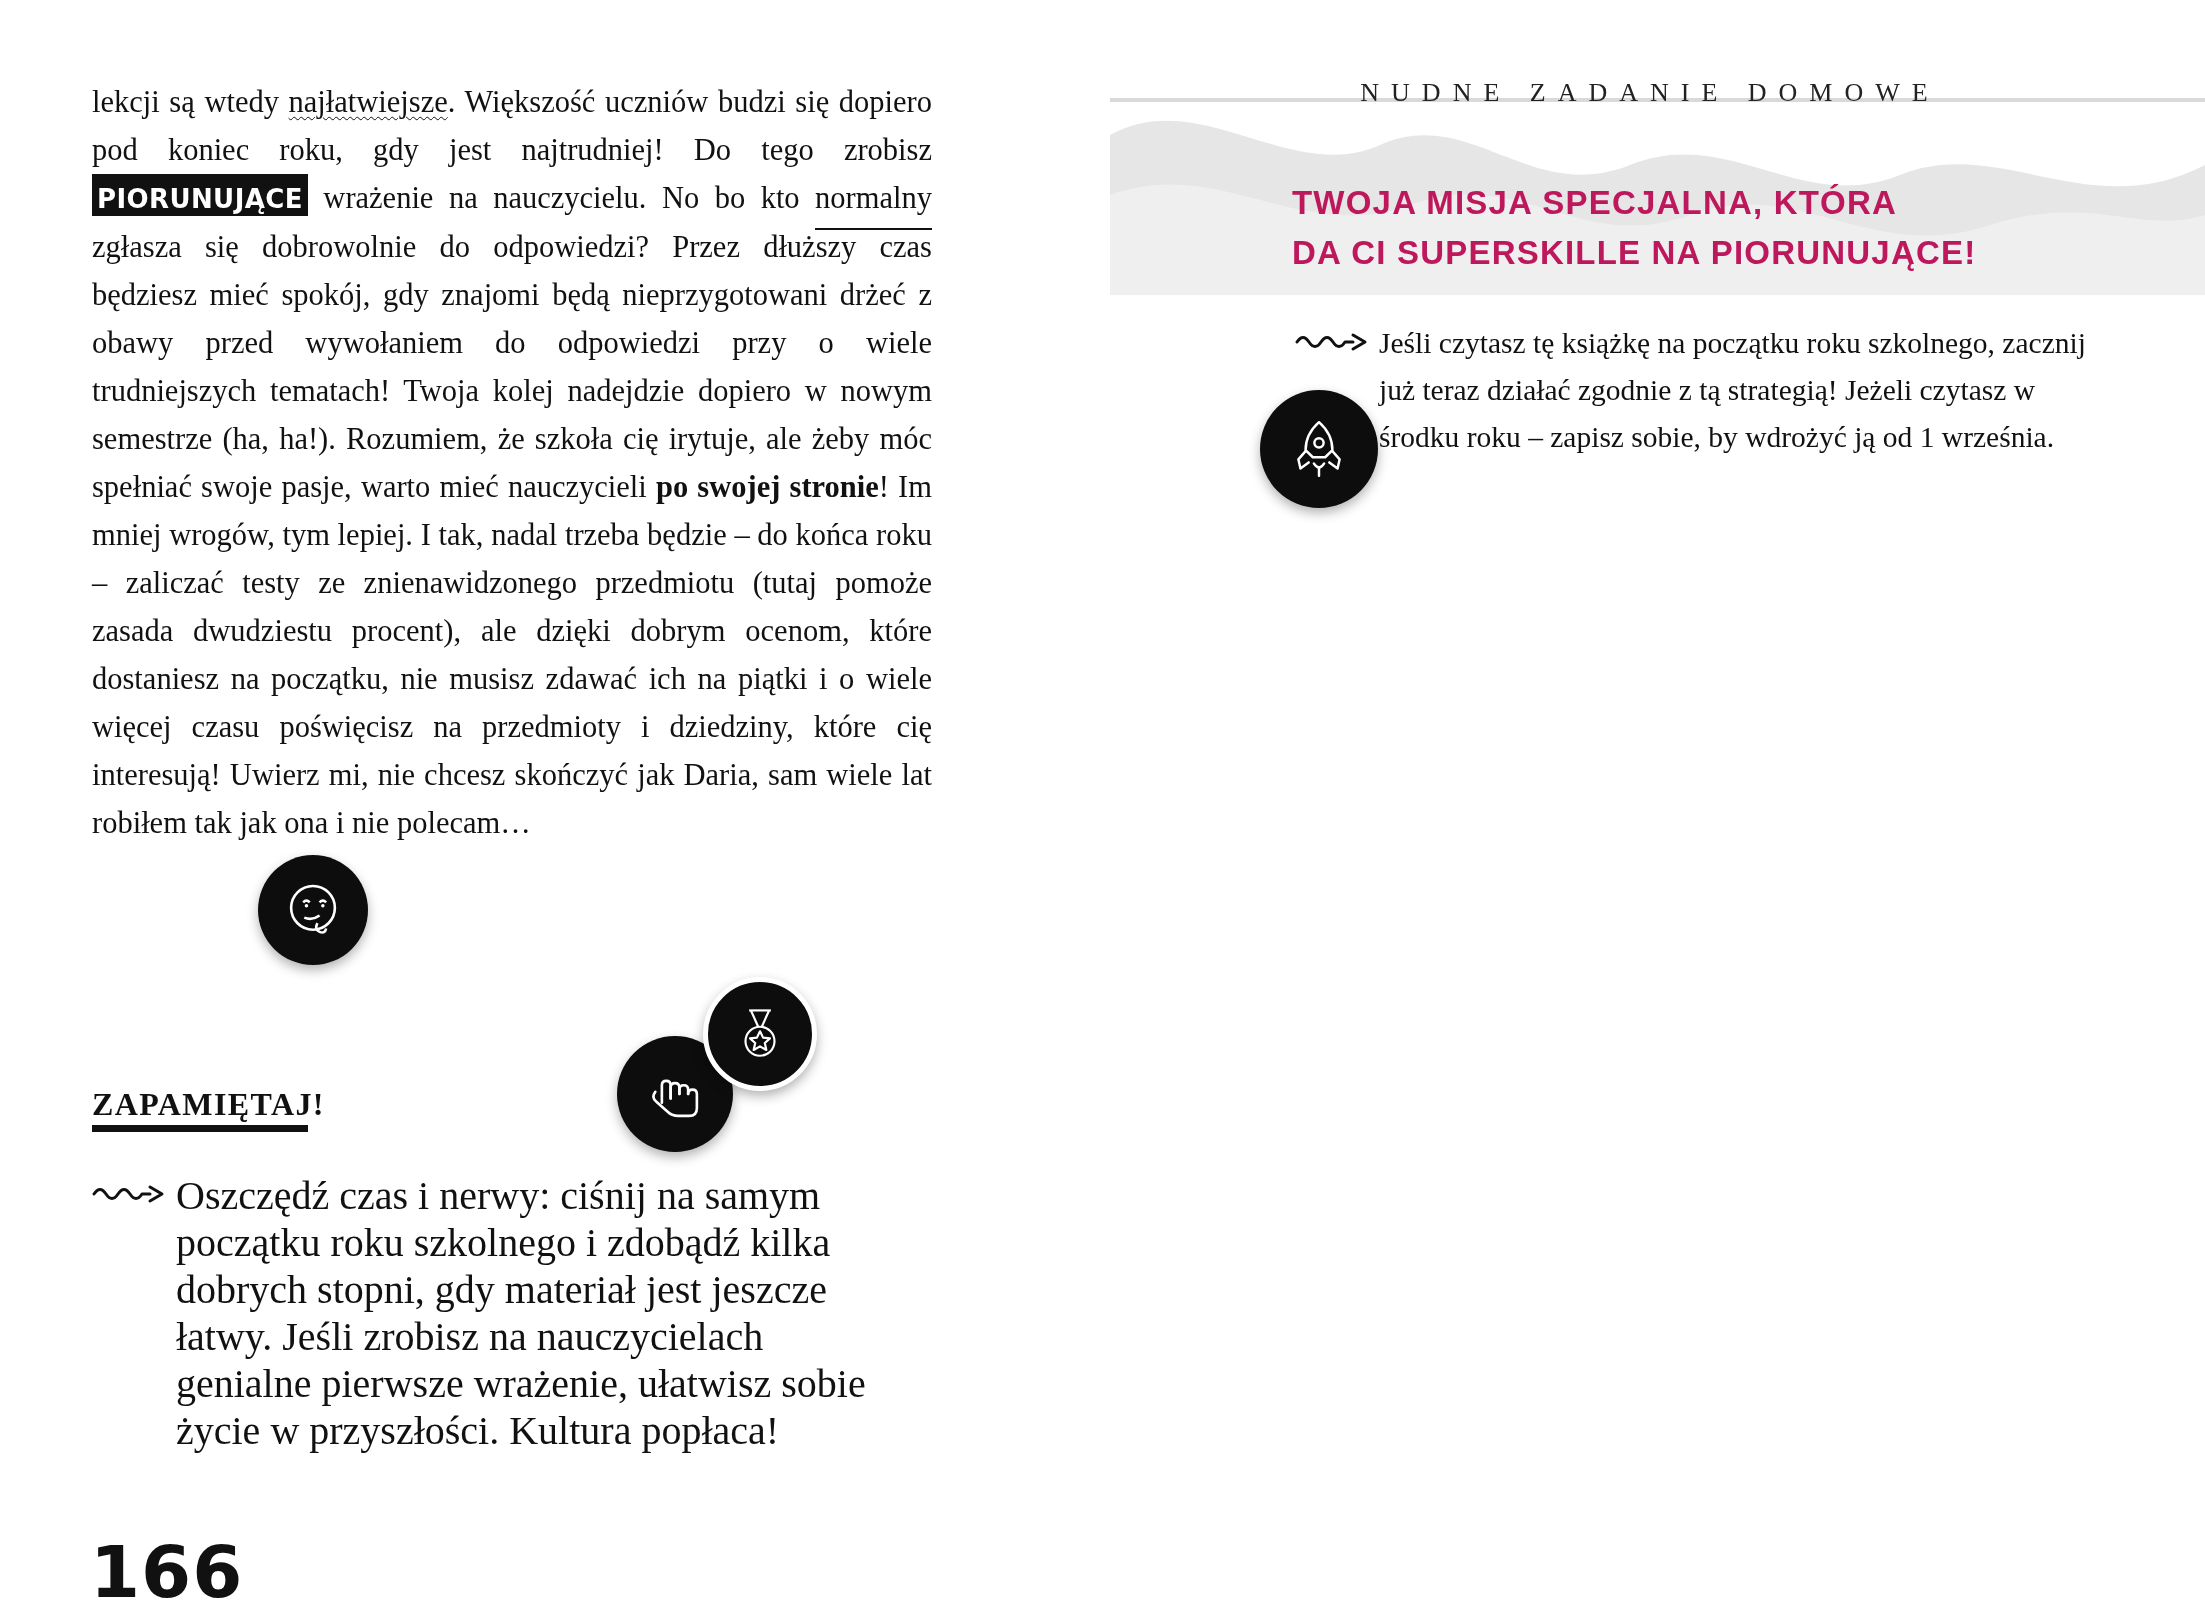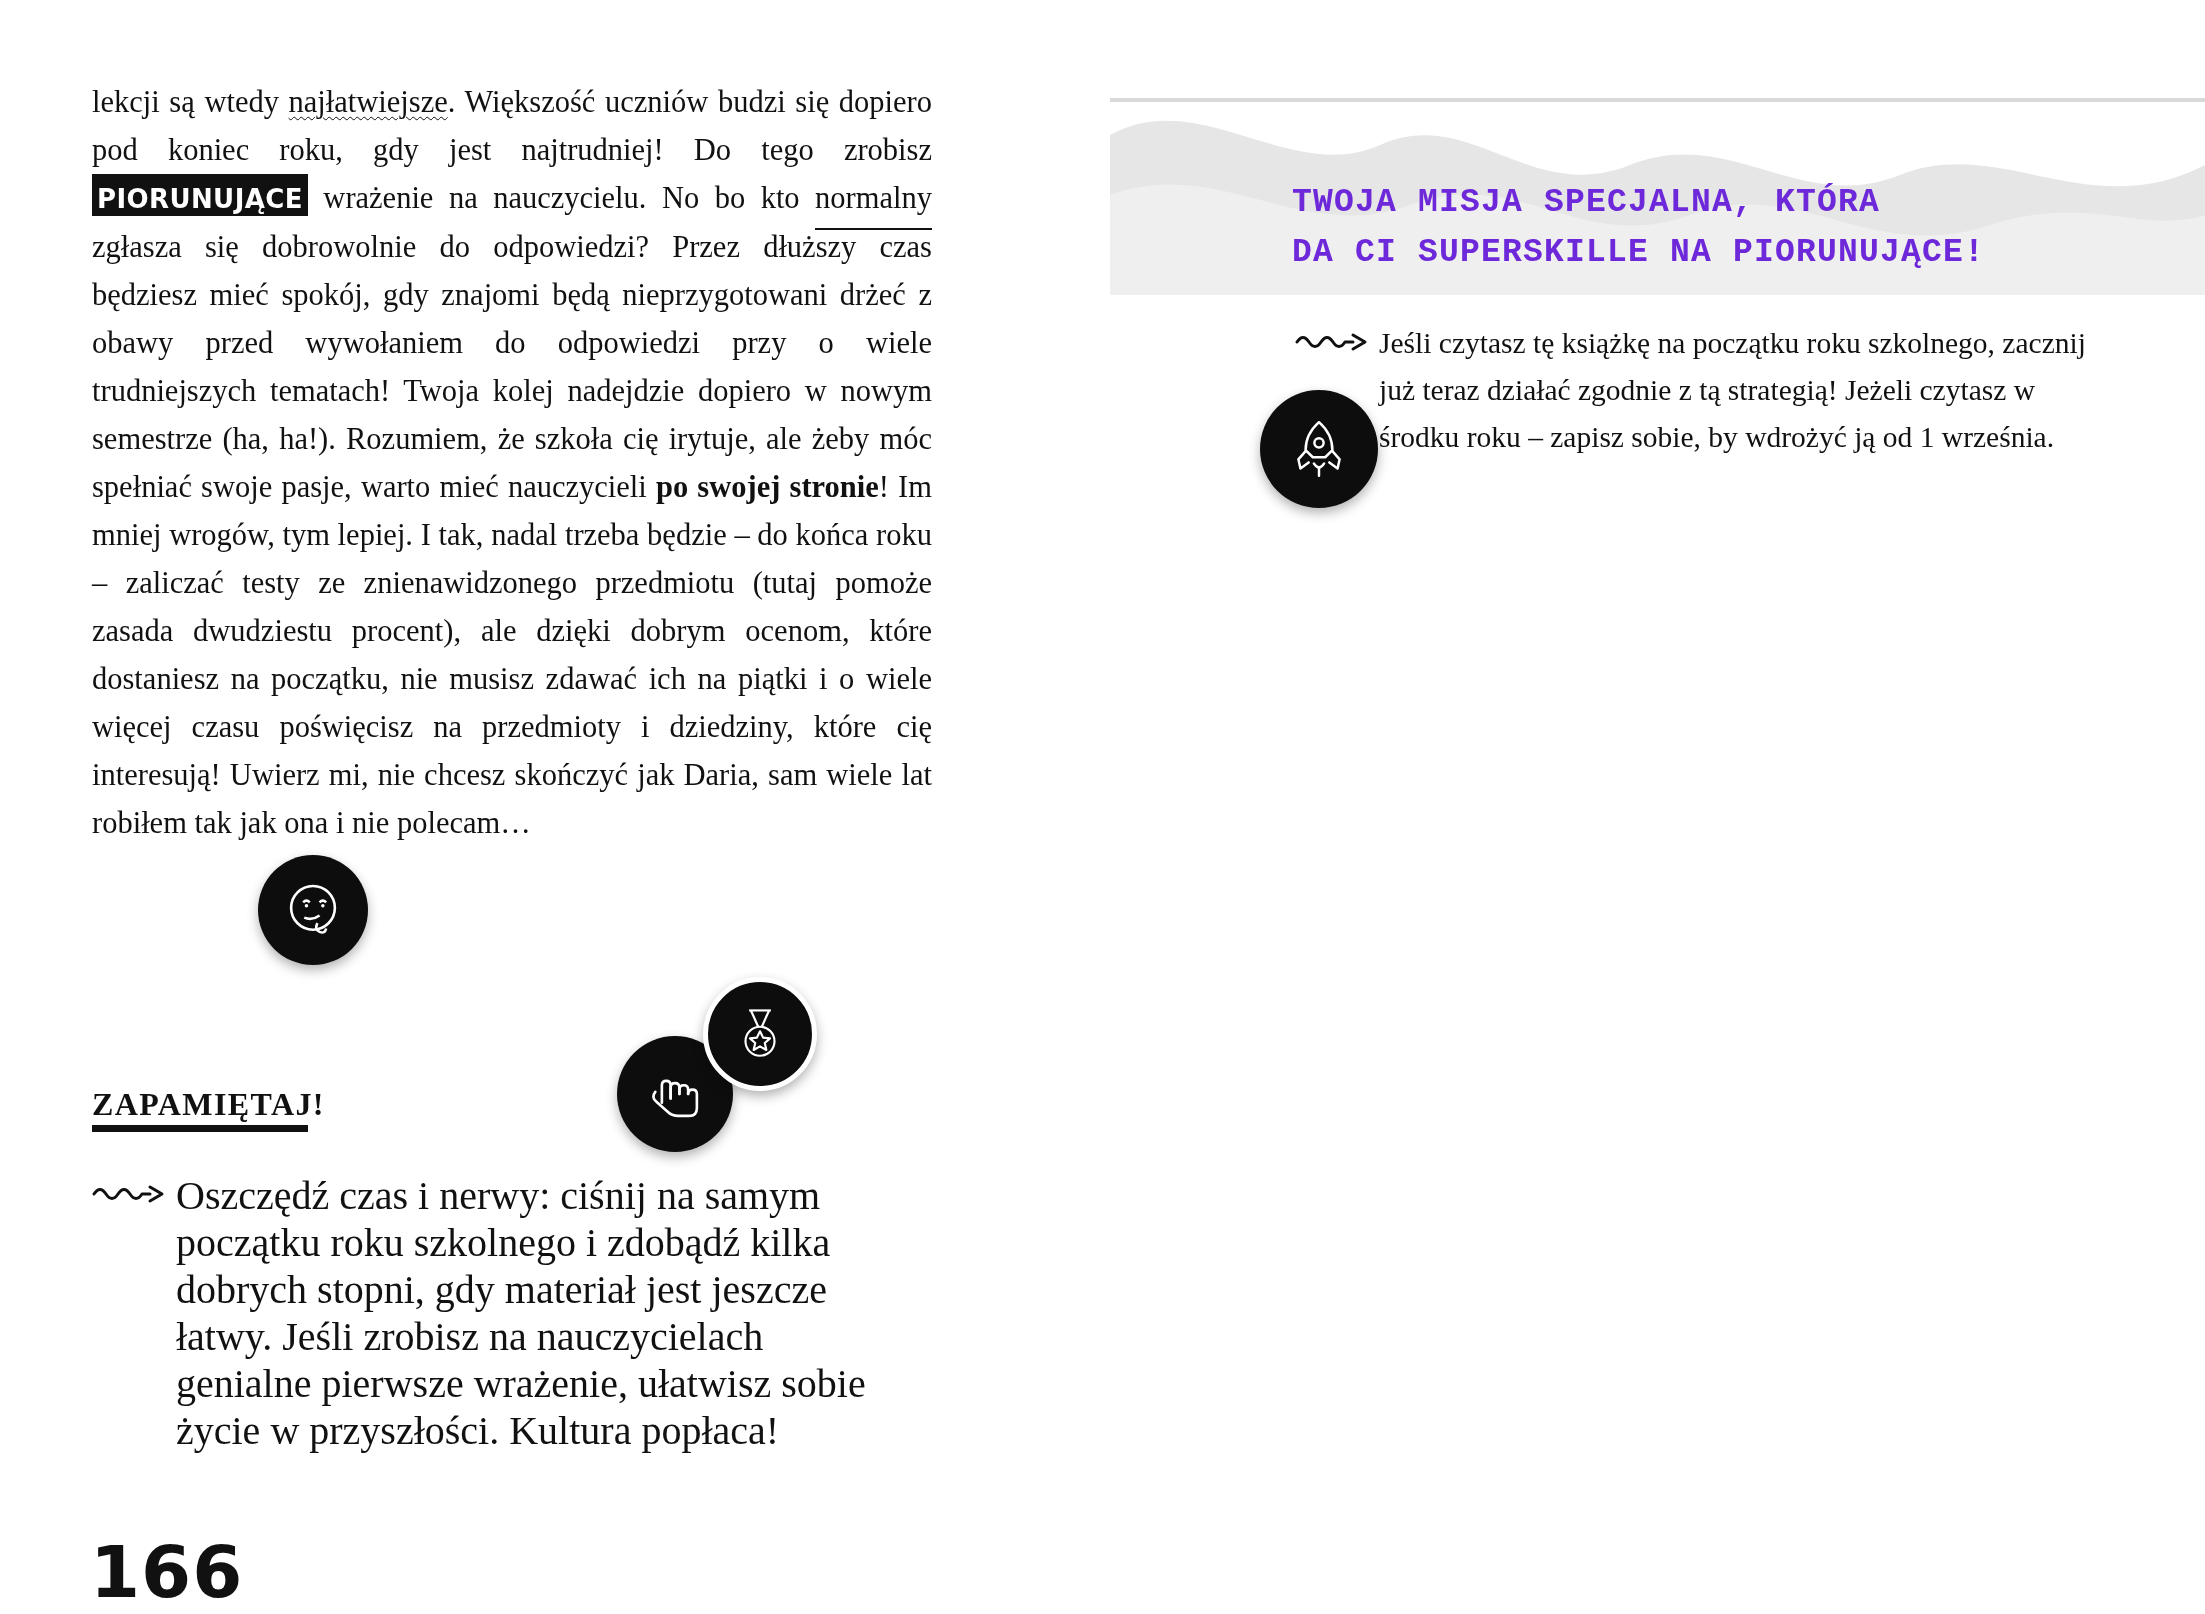--- a/index.html
+++ b/index.html
@@ -186,26 +186,26 @@
     height: 190px;
     overflow: hidden;
   }
   .wave-band svg { display: block; }
 
   .mission-title {
     position: absolute;
     left: 232px;
     top: 178px;
     width: 860px;
-    font-family: Liberation Mono, monospace;
+    font-family: Liberation Sans, sans-serif;
     font-weight: bold;
     font-size: 33px;
     line-height: 50px;
     letter-spacing: 1.2px;
-    color: #6d28d9;
+    color: #be185d;
   }
 
   .badge-rocket {
     left: 1260px;
     top: 390px;
     width: 118px;
     height: 118px;
   }
 
   .mission-bullet {
@@ -267,20 +267,21 @@
     </div>
     <div class="bullet-text">Oszczędź czas i nerwy: ciśnij na samym początku roku szkolnego i zdobądź kilka dobrych stopni, gdy materiał jest jeszcze łatwy. Jeśli zrobisz na nauczycielach genialne pierwsze wrażenie, ułatwisz sobie życie w przyszłości. Kultura popłaca!</div>
   </div>
 
   <div class="page-number">166</div>
 </div>
 
 <div class="right-page">
 
   <div class="head-rule"></div>
+  <div class="running-head">NUDNE ZADANIE DOMOWE</div>
 
   <div class="wave-band">
     <svg width="1095" height="190" viewBox="0 0 1095 190" preserveAspectRatio="none">
       <path d="M0,30 C90,-20 180,80 270,40 C360,0 420,100 520,60 C620,20 690,110 790,70 C890,30 980,120 1095,60 L1095,190 L0,190 Z" fill="#e6e6e6"></path>
       <path d="M0,90 C110,50 190,140 300,100 C410,60 470,150 580,110 C690,70 760,160 880,120 C980,88 1030,130 1095,110 L1095,190 L0,190 Z" fill="#efefef"></path>
     </svg>
   </div>
 
   <div class="mission-title">
     <div>TWOJA MISJA SPECJALNA, KTÓRA</div>

